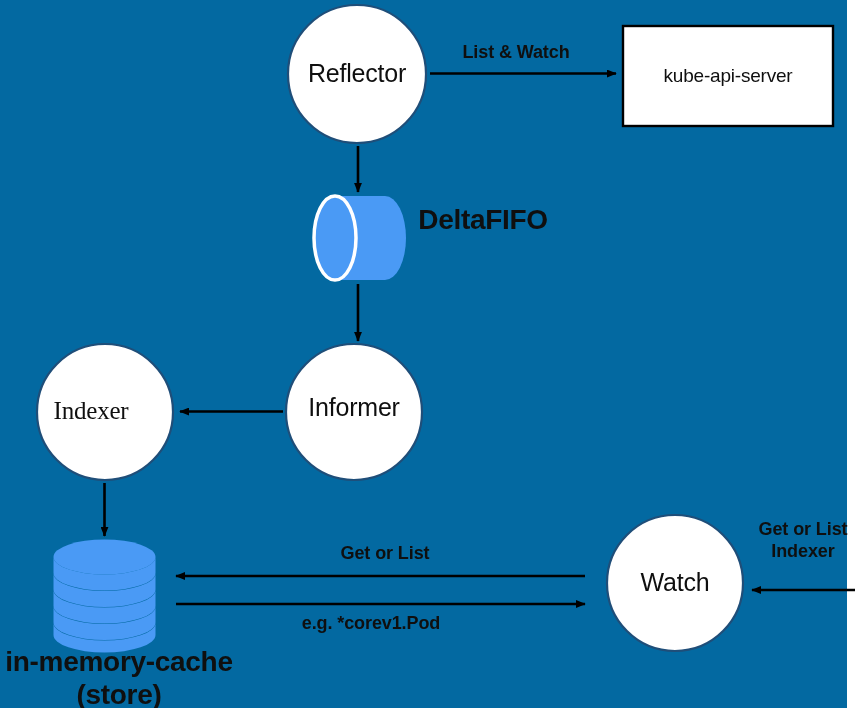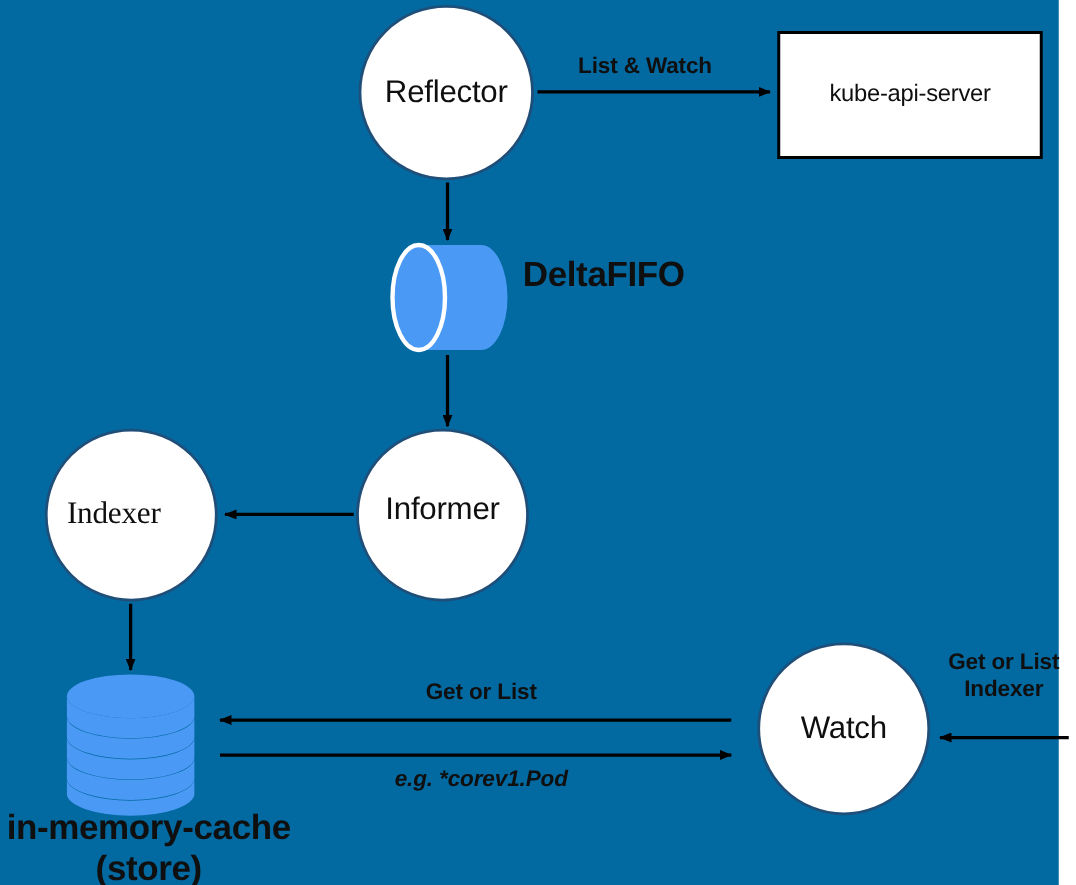--- a/index.html
+++ b/index.html
@@ -140,20 +140,20 @@
     <div>in-memory-cache</div>
     <div>(store)</div>
   </div>
 
   <div class="node-label circle-label centered" style="left:675px; top:583px;">Watch</div>
 
   <div class="edge-label center-x" style="left:516px; top:42px;">List &amp; Watch</div>
 
   <div class="edge-label center-x" style="left:385px; top:543px;">Get or List</div>
 
-  <div class="edge-label regular center-x" style="left:385px; top:613px;font-style:italic;">e.g. *corev1.Pod</div>
+  <div class="edge-label regular center-x" style="left:371px; top:613px;">e.g. *corev1.Pod</div>
 
   <div class="edge-label center-x" style="left:803px; top:519px;">
     <div>Get or List</div>
     <div>Indexer</div>
   </div>
 
 </div>
 
 </body></html>

